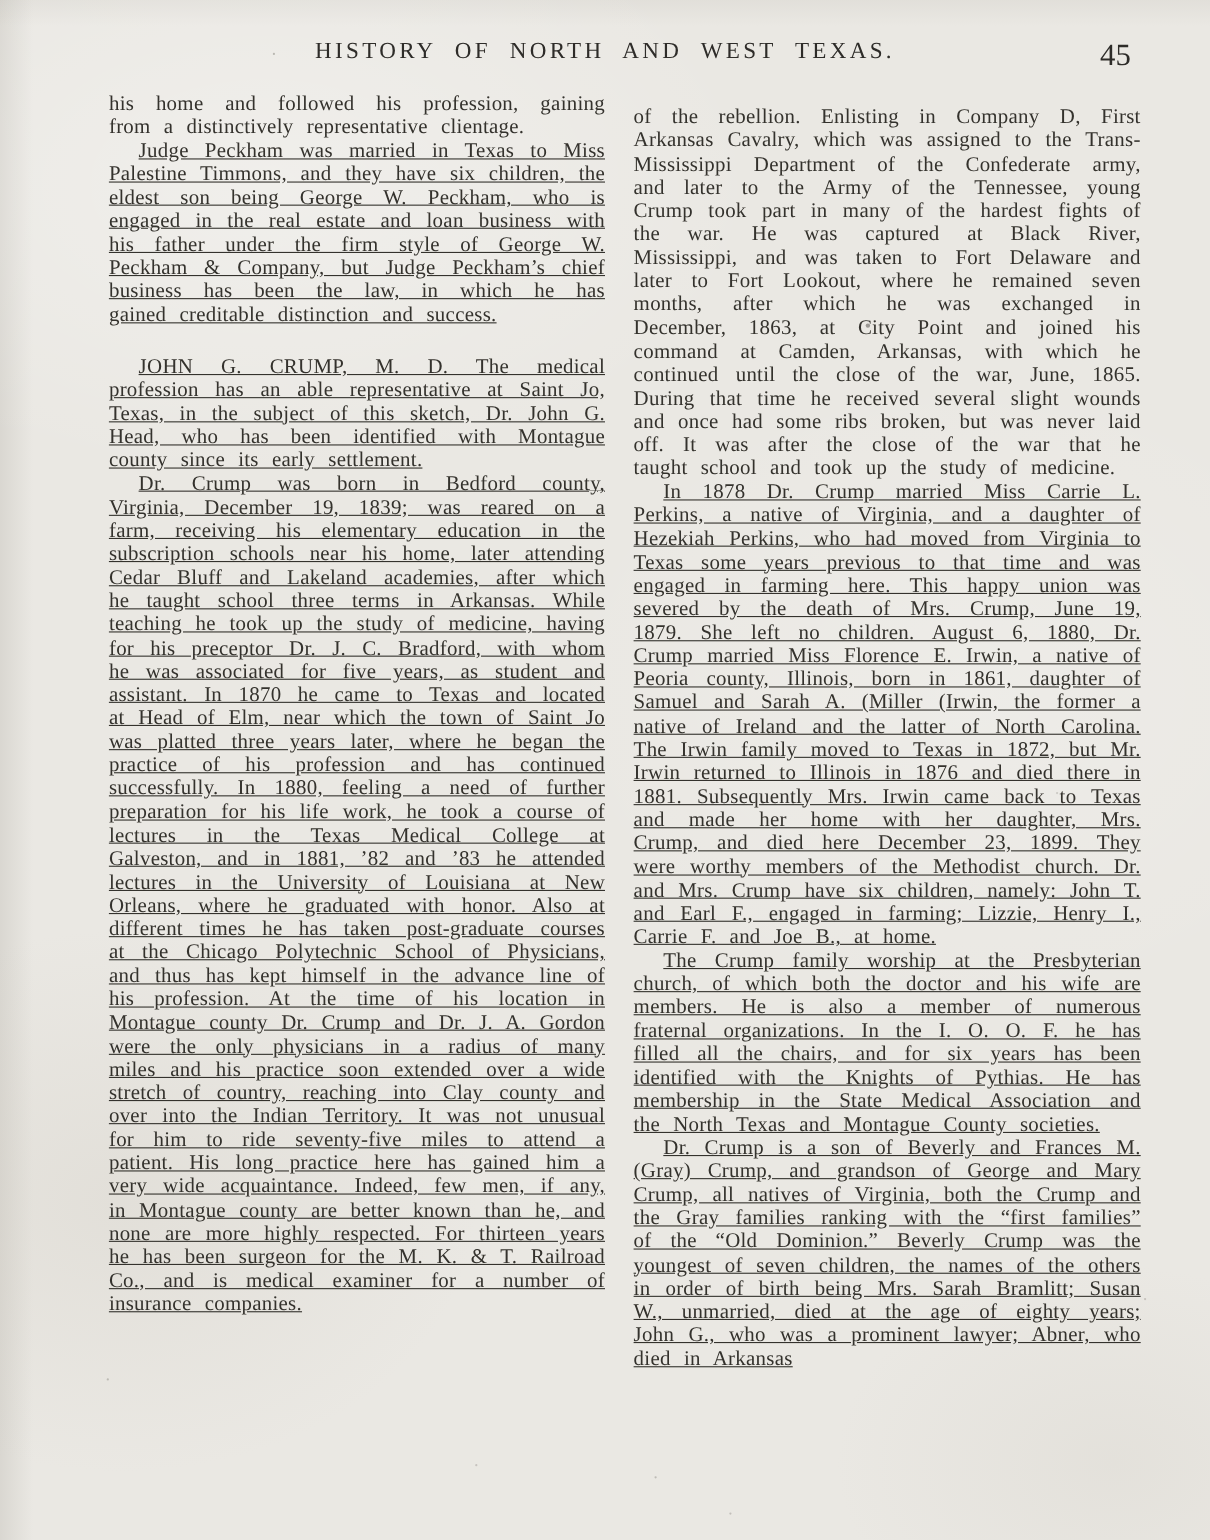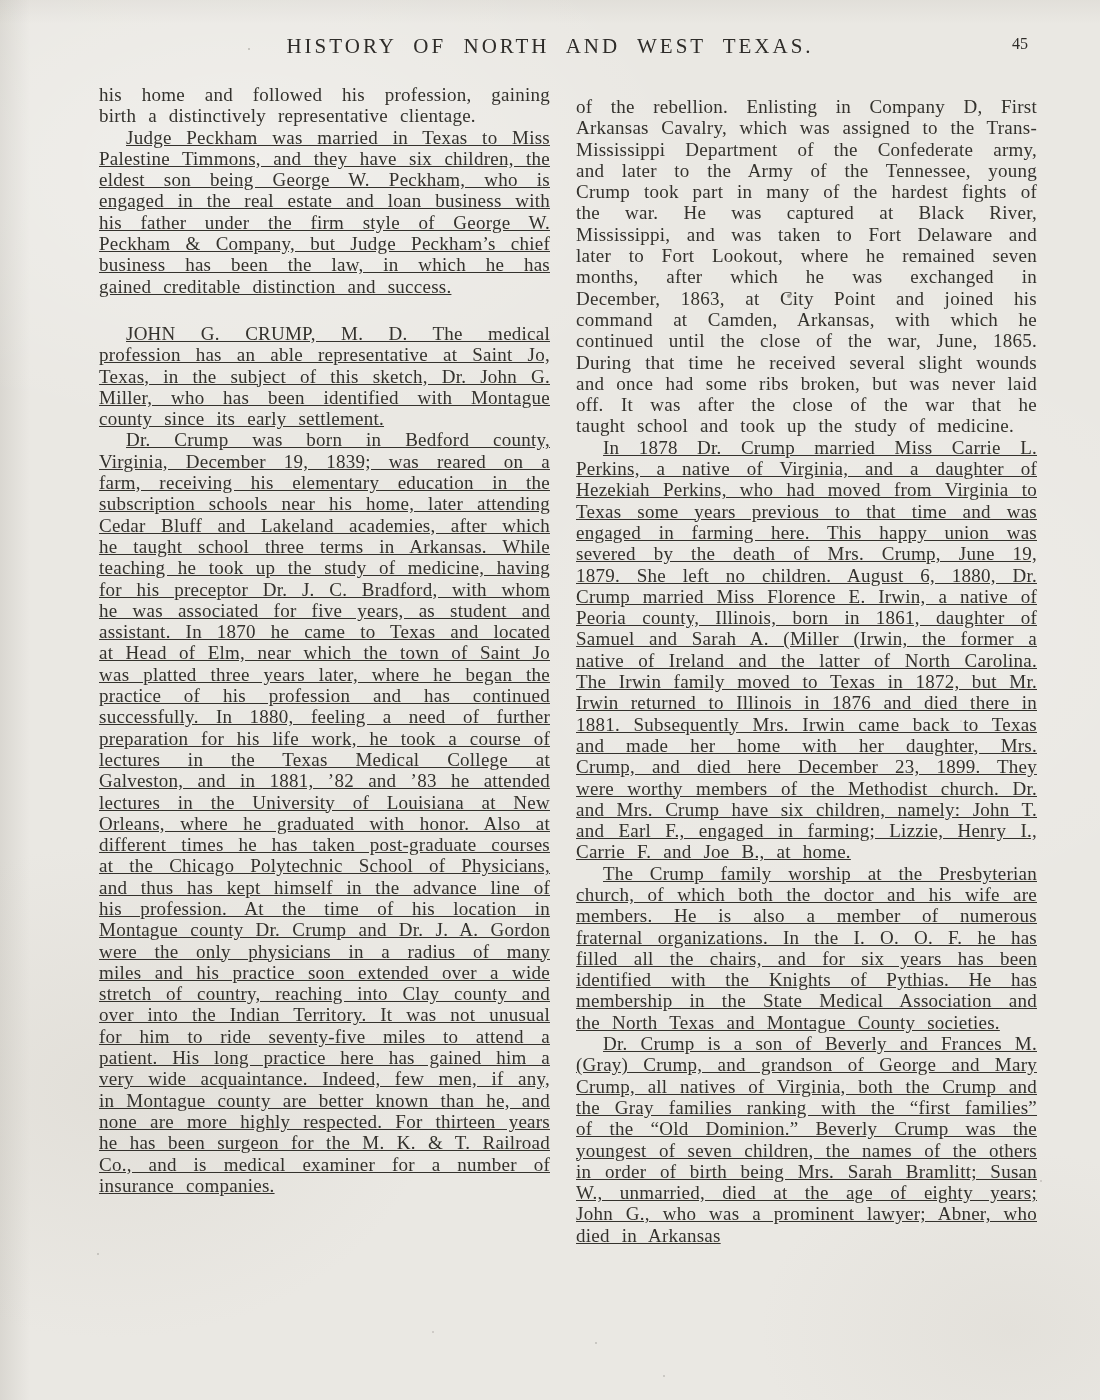--- a/index.html
+++ b/index.html
@@ -42,21 +42,21 @@
     font-size: 21px;
     letter-spacing: 3px;
     word-spacing: 9px;
     color: #2e2c29;
     white-space: nowrap;
   }
   .page-number {
     position: absolute;
     right: 72px;
     top: 1px;
-    font-size: 16px;
+    font-size: 28px;
     color: #2e2c29;
   }
   .column {
     position: absolute;
     top: 84px;
   }
   .col-left {
     left: 99px;
     width: 451px;
   }
@@ -106,23 +106,23 @@
 <body>
 
 <div class="page">
 
   <div class="running-head">
     <div class="head-title">HISTORY OF NORTH AND WEST TEXAS.</div>
     <div class="page-number">45</div>
   </div>
 
   <div class="column col-left">
-    <p class="cont">his home and followed his profession, gaining birth a distinctively representative clientage.</p>
+    <p class="cont">his home and followed his profession, gaining from a distinctively representative clientage.</p>
     <p class="indent">Judge Peckham was married in Texas to Miss Palestine Timmons, and they have six children, the eldest son being George W. Peckham, who is engaged in the real estate and loan business with his father under the firm style of George W. Peckham &amp; Company, but Judge Peckham’s chief business has been the law, in which he has gained creditable distinction and success.</p>
-    <p class="indent section-gap">JOHN G. CRUMP, M. D.  The medical profession has an able representative at Saint Jo, Texas, in the subject of this sketch, Dr. John G. Miller, who has been identified with Montague county since its early settlement.</p>
+    <p class="indent section-gap">JOHN G. CRUMP, M. D.  The medical profession has an able representative at Saint Jo, Texas, in the subject of this sketch, Dr. John G. Head, who has been identified with Montague county since its early settlement.</p>
     <p class="indent">Dr. Crump was born in Bedford county, Virginia, December 19, 1839; was reared on a farm, receiving his elementary education in the subscription schools near his home, later attending Cedar Bluff and Lakeland academies, after which he taught school three terms in Arkansas.  While teaching he took up the study of medicine, having for his preceptor Dr. J. C. Bradford, with whom he was associated for five years, as student and assistant.  In 1870 he came to Texas and located at Head of Elm, near which the town of Saint Jo was platted three years later, where he began the practice of his profession and has continued successfully.  In 1880, feeling a need of further preparation for his life work, he took a course of lectures in the Texas Medical College at Galveston, and in 1881, ’82 and ’83 he attended lectures in the University of Louisiana at New Orleans, where he graduated with honor.  Also at different times he has taken post-graduate courses at the Chicago Polytechnic School of Physicians, and thus has kept himself in the advance line of his profession.  At the time of his location in Montague county Dr. Crump and Dr. J. A. Gordon were the only physicians in a radius of many miles and his practice soon extended over a wide stretch of country, reaching into Clay county and over into the Indian Territory.  It was not unusual for him to ride seventy-five miles to attend a patient.  His long practice here has gained him a very wide acquaintance.  Indeed, few men, if any, in Montague county are better known than he, and none are more highly respected.  For thirteen years he has been surgeon for the M. K. &amp; T. Railroad Co., and is medical examiner for a number of insurance companies.</p>
   </div>
 
   <div class="column col-right">
     <p class="cont">of the rebellion.  Enlisting in Company D, First Arkansas Cavalry, which was assigned to the Trans-Mississippi Department of the Confederate army, and later to the Army of the Tennessee, young Crump took part in many of the hardest fights of the war.  He was captured at Black River, Mississippi, and was taken to Fort Delaware and later to Fort Lookout, where he remained seven months, after which he was exchanged in December, 1863, at City Point and joined his command at Camden, Arkansas, with which he continued until the close of the war, June, 1865.  During that time he received several slight wounds and once had some ribs broken, but was never laid off.  It was after the close of the war that he taught school and took up the study of medicine.</p>
     <p class="indent">In 1878 Dr. Crump married Miss Carrie L. Perkins, a native of Virginia, and a daughter of Hezekiah Perkins, who had moved from Virginia to Texas some years previous to that time and was engaged in farming here.  This happy union was severed by the death of Mrs. Crump, June 19, 1879.  She left no children.  August 6, 1880, Dr. Crump married Miss Florence E. Irwin, a native of Peoria county, Illinois, born in 1861, daughter of Samuel and Sarah A. (Miller (Irwin, the former a native of Ireland and the latter of North Carolina.  The Irwin family moved to Texas in 1872, but Mr. Irwin returned to Illinois in 1876 and died there in 1881.  Subsequently Mrs. Irwin came back to Texas and made her home with her daughter, Mrs. Crump, and died here December 23, 1899.  They were worthy members of the Methodist church.  Dr. and Mrs. Crump have six children, namely: John T. and Earl F., engaged in farming; Lizzie, Henry I., Carrie F. and Joe B., at home.</p>
     <p class="indent">The Crump family worship at the Presbyterian church, of which both the doctor and his wife are members.  He is also a member of numerous fraternal organizations.  In the I. O. O. F. he has filled all the chairs, and for six years has been identified with the Knights of Pythias.  He has membership in the State Medical Association and the North Texas and Montague County societies.</p>
     <p class="indent">Dr. Crump is a son of Beverly and Frances M. (Gray) Crump, and grandson of George and Mary Crump, all natives of Virginia, both the Crump and the Gray families ranking with the “first families” of the “Old Dominion.”  Beverly Crump was the youngest of seven children, the names of the others in order of birth being Mrs. Sarah Bramlitt; Susan W., unmarried, died at the age of eighty years; John G., who was a prominent lawyer; Abner, who died in Arkansas</p>
   </div>
 

